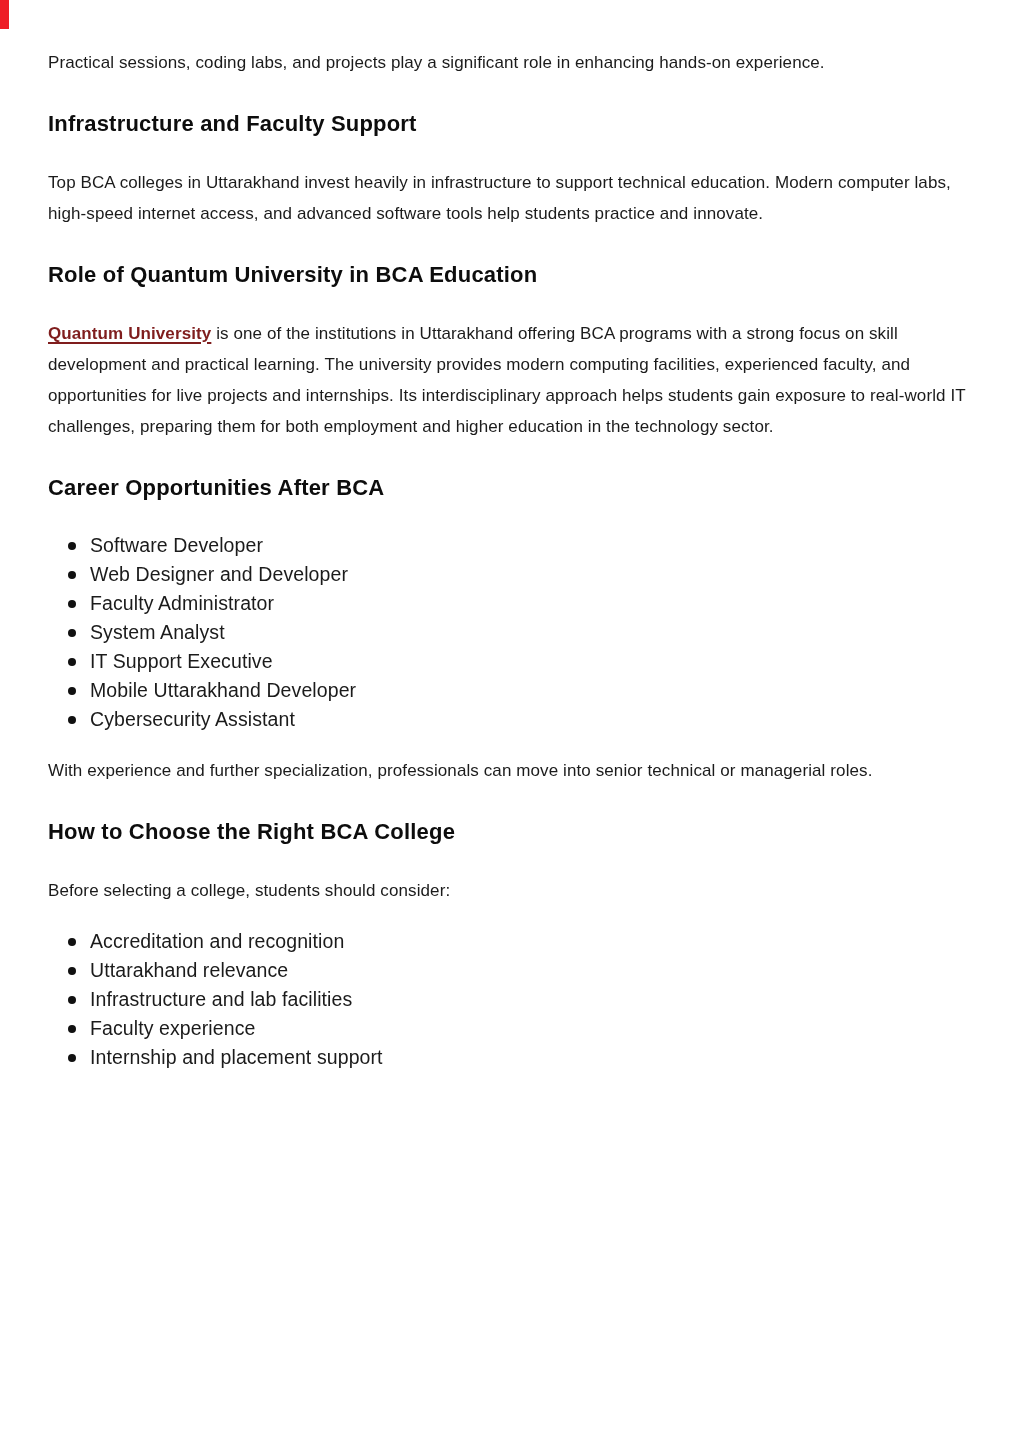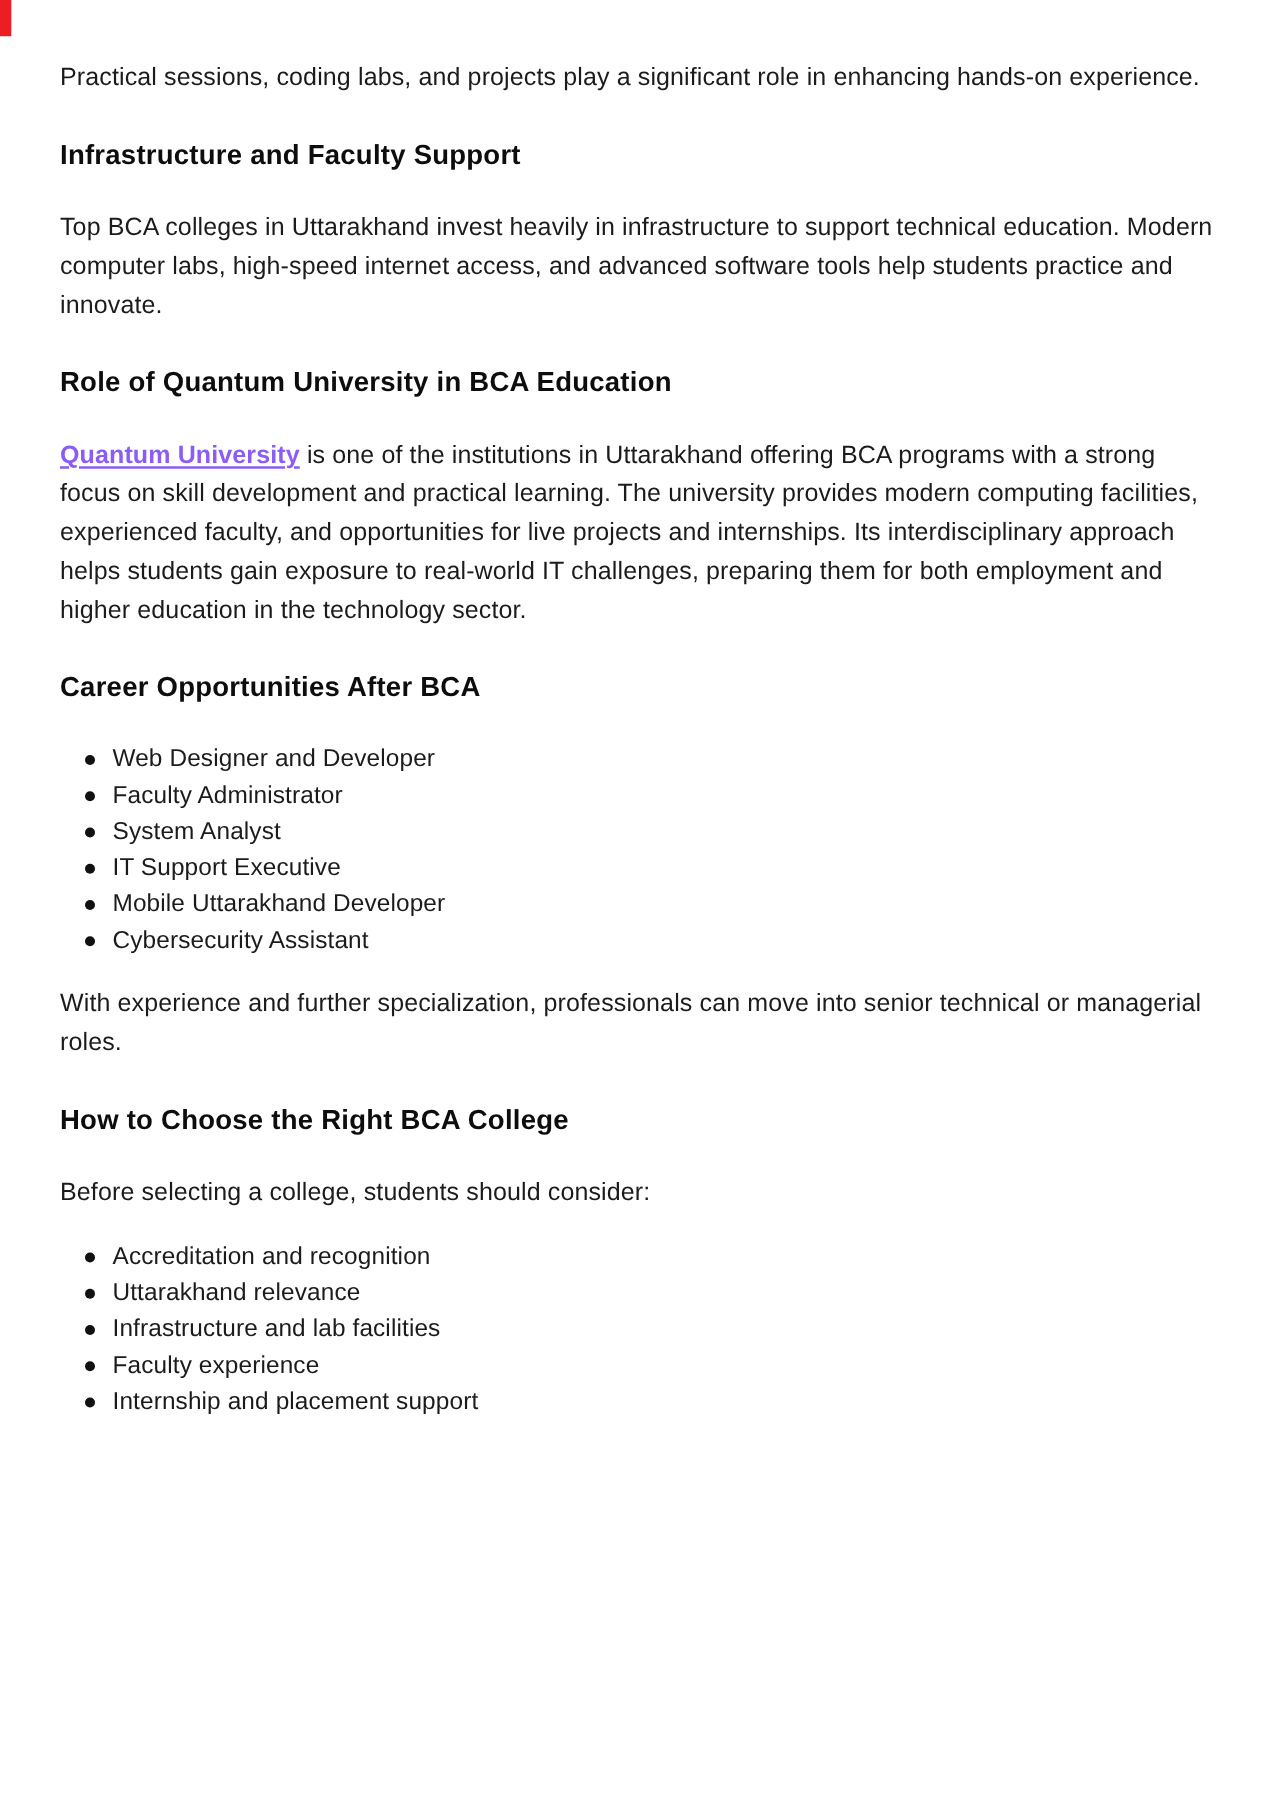--- a/index.html
+++ b/index.html
@@ -18,21 +18,21 @@
     left: 0;
     top: 0;
     width: 9px;
     height: 29px;
     background: #ee1c25;
   }
   .page {
     padding: 47px 46px 0 48px;
   }
   .page p {
-    font-size: 20px;
+    font-size: 17px;
     line-height: 31px;
     font-weight: 400;
     color: #1b1b1b;
     margin: 0 0 21px 0;
     letter-spacing: 0.1px;
   }
   .page h2 {
     font-size: 22px;
     line-height: 35px;
     font-weight: 700;
@@ -56,21 +56,21 @@
     content: "";
     position: absolute;
     left: 20px;
     top: 11px;
     width: 8px;
     height: 8px;
     border-radius: 50%;
     background: #111111;
   }
   a.inline-link {
-    color: #8b5cf6;
+    color: #7f1d1d;
     font-weight: 700;
     text-decoration: underline;
     text-decoration-thickness: 2px;
     text-underline-offset: 3px;
     cursor: pointer;
   }
 </style>
 </head>
 <body>
 
@@ -86,20 +86,21 @@
 
 
   <h2>Role of Quantum University in BCA Education</h2>
 
   <p><a href="#" class="inline-link">Quantum University</a><span> is one of the institutions in Uttarakhand offering BCA programs with a strong focus on skill development and practical learning. The university provides modern computing facilities, experienced faculty, and opportunities for live projects and internships. Its interdisciplinary approach helps students gain exposure to real-world IT challenges, preparing them for both employment and higher education in the technology sector.</span></p>
 
   <h2>Career Opportunities After BCA</h2>
 
 
   <ul>
+    <li>Software Developer</li>
     <li>Web Designer and Developer</li>
     <li>Faculty Administrator</li>
     <li>System Analyst</li>
     <li>IT Support Executive</li>
     <li>Mobile Uttarakhand Developer</li>
     <li>Cybersecurity Assistant</li>
   </ul>
 
   <p>With experience and further specialization, professionals can move into senior technical or managerial roles.</p>
 

